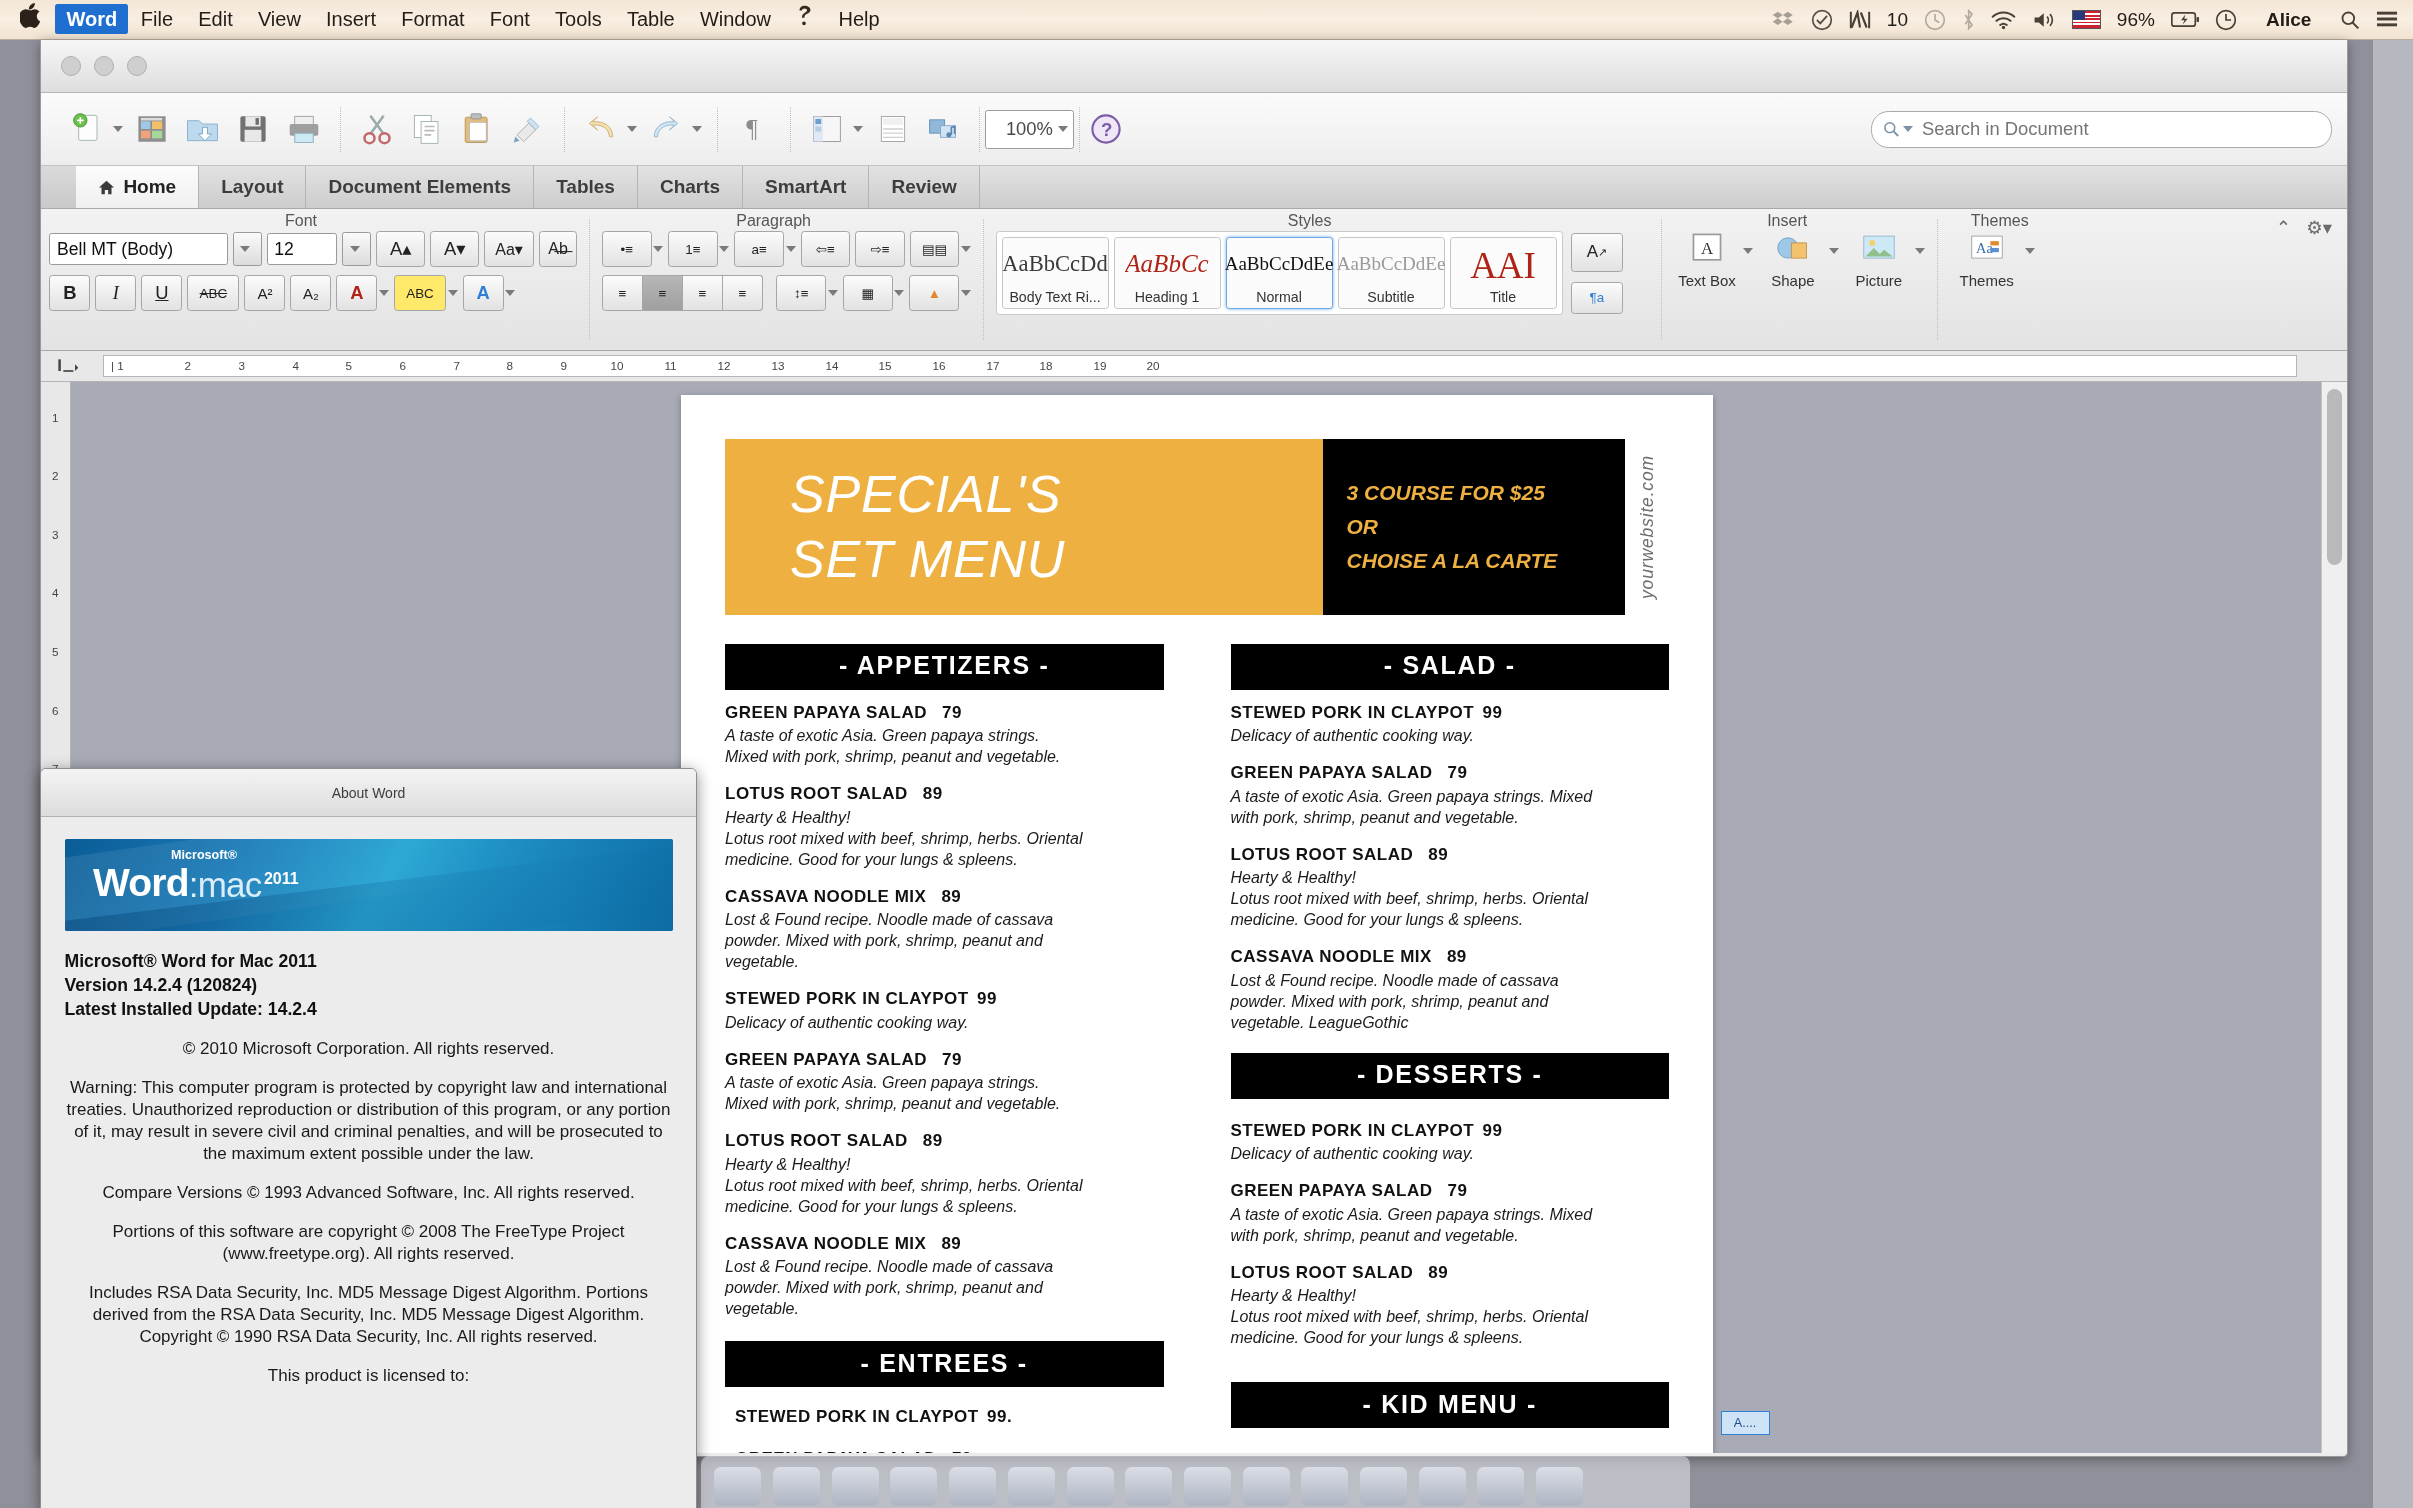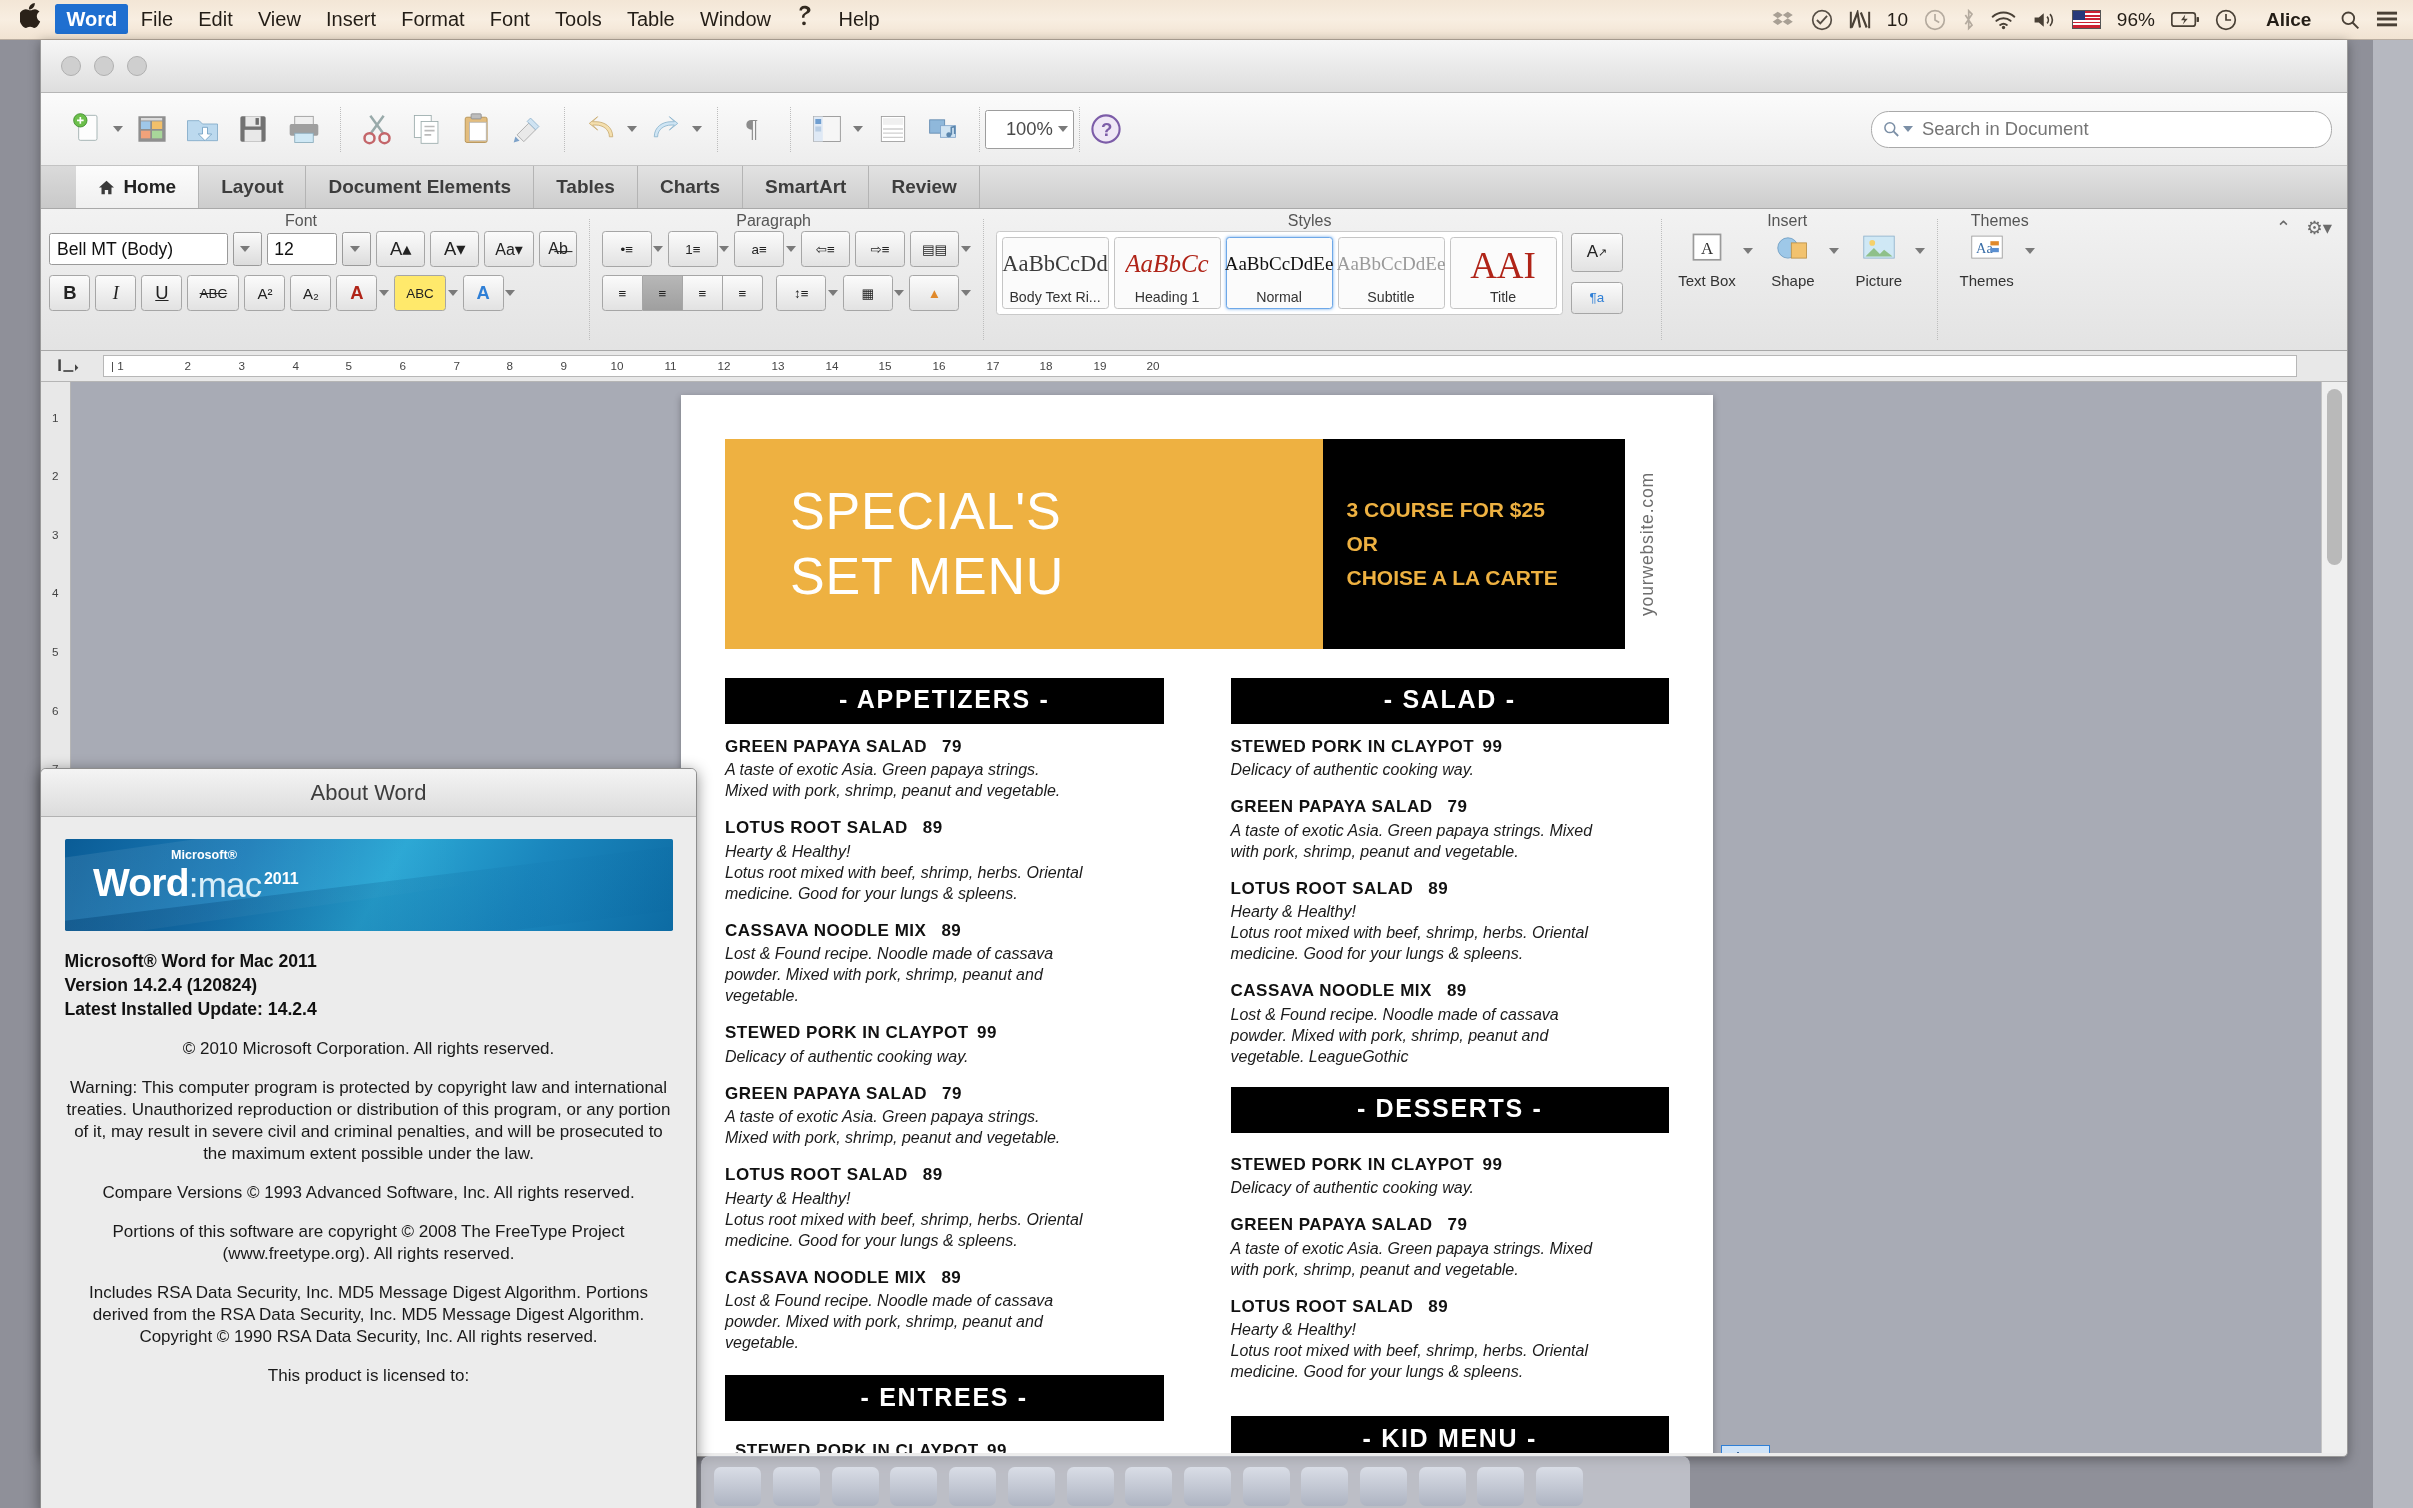--- a/index.html
+++ b/index.html
@@ -139,21 +139,21 @@
   .vruler .vt{position:absolute;left:0;width:28.5px;text-align:center;font-size:11.7px;color:#444;}
   .page{
     position:absolute;left:640px;top:13.4px;width:1032px;height:1089px;background:#fff;
     box-shadow:0 1.7px 6.7px rgba(0,0,0,.3);
   }
   .scroll-v{position:absolute;right:0;top:0;width:25px;height:100%;background:#efefef;border-left:0.8px solid #c4c4c4;}
   .scroll-thumb{position:absolute;left:5px;top:6.7px;width:15px;height:176px;background:#b9b9b9;border-radius:7.5px;}
 
   
   .mdoc{position:absolute;left:0;top:0;width:1032px;height:1089px;padding:44px 44px 0 44px;box-sizing:border-box;}
-  .banner{display:flex;height:210px;}
+  .banner{display:flex;height:176px;font-style:italic;}
   .banner-y{background:#eeb141;flex:1;display:flex;flex-direction:column;justify-content:center;padding-left:65px;box-sizing:border-box;}
   .banner-y .l1,.banner-y .l2{color:#fff;font-size:52px;letter-spacing:0.8px;line-height:65px;font-weight:normal;}
   .banner-b{background:#000;width:302px;display:flex;flex-direction:column;justify-content:center;padding-left:23.5px;box-sizing:border-box;}
   .banner-b div{color:#eeb141;font-size:21px;line-height:34px;font-weight:bold;}
   .banner-web{width:44px;display:flex;align-items:center;justify-content:center;}
   .banner-web span{writing-mode:vertical-rl;transform:rotate(180deg);font-size:17.6px;color:#6e6e6e;letter-spacing:0.8px;}
 
   .cols{display:flex;gap:67px;margin-top:28.5px;}
   .col{flex:1;}
   .sechdr{background:#000;color:#fff;text-align:center;font-size:25px;font-weight:bold;letter-spacing:1.7px;padding:7.5px 0 9.2px 0;margin-bottom:13.4px;}
@@ -168,21 +168,21 @@
   }
 
   
   .about{
     position:absolute;left:40px;top:768px;width:655px;height:741px;
     background:#ececec;border:0.8px solid #8d8d8d;border-radius:5.9px 5.9px 0 0;
     box-shadow:0 3.4px 15px rgba(0,0,0,.45);overflow:hidden;
   }
   .about-tb{
     height:47px;background:linear-gradient(to bottom,#f4f4f4,#dcdcdc);border-bottom:0.8px solid #b2b2b2;
-    display:flex;align-items:center;justify-content:center;font-size:22px;color:#3d3d3d;
+    display:flex;align-items:center;justify-content:center;font-size:14px;color:#3d3d3d;
   }
   .about-body{padding:22px 23.5px 0 23.5px;}
   .splash{
     width:608px;height:92px;border-radius:1.7px;position:relative;overflow:hidden;
     background:linear-gradient(120deg,#0a5c96 0%,#1b7cb8 28%,#2aa7d4 52%,#1a86bd 74%,#0d6ba3 100%);
   }
   .splash:before{
     content:"";position:absolute;left:-10%;top:-30%;width:130%;height:90%;
     background:linear-gradient(100deg,rgba(255,255,255,.10),rgba(255,255,255,0) 60%);
     transform:rotate(-8deg);

